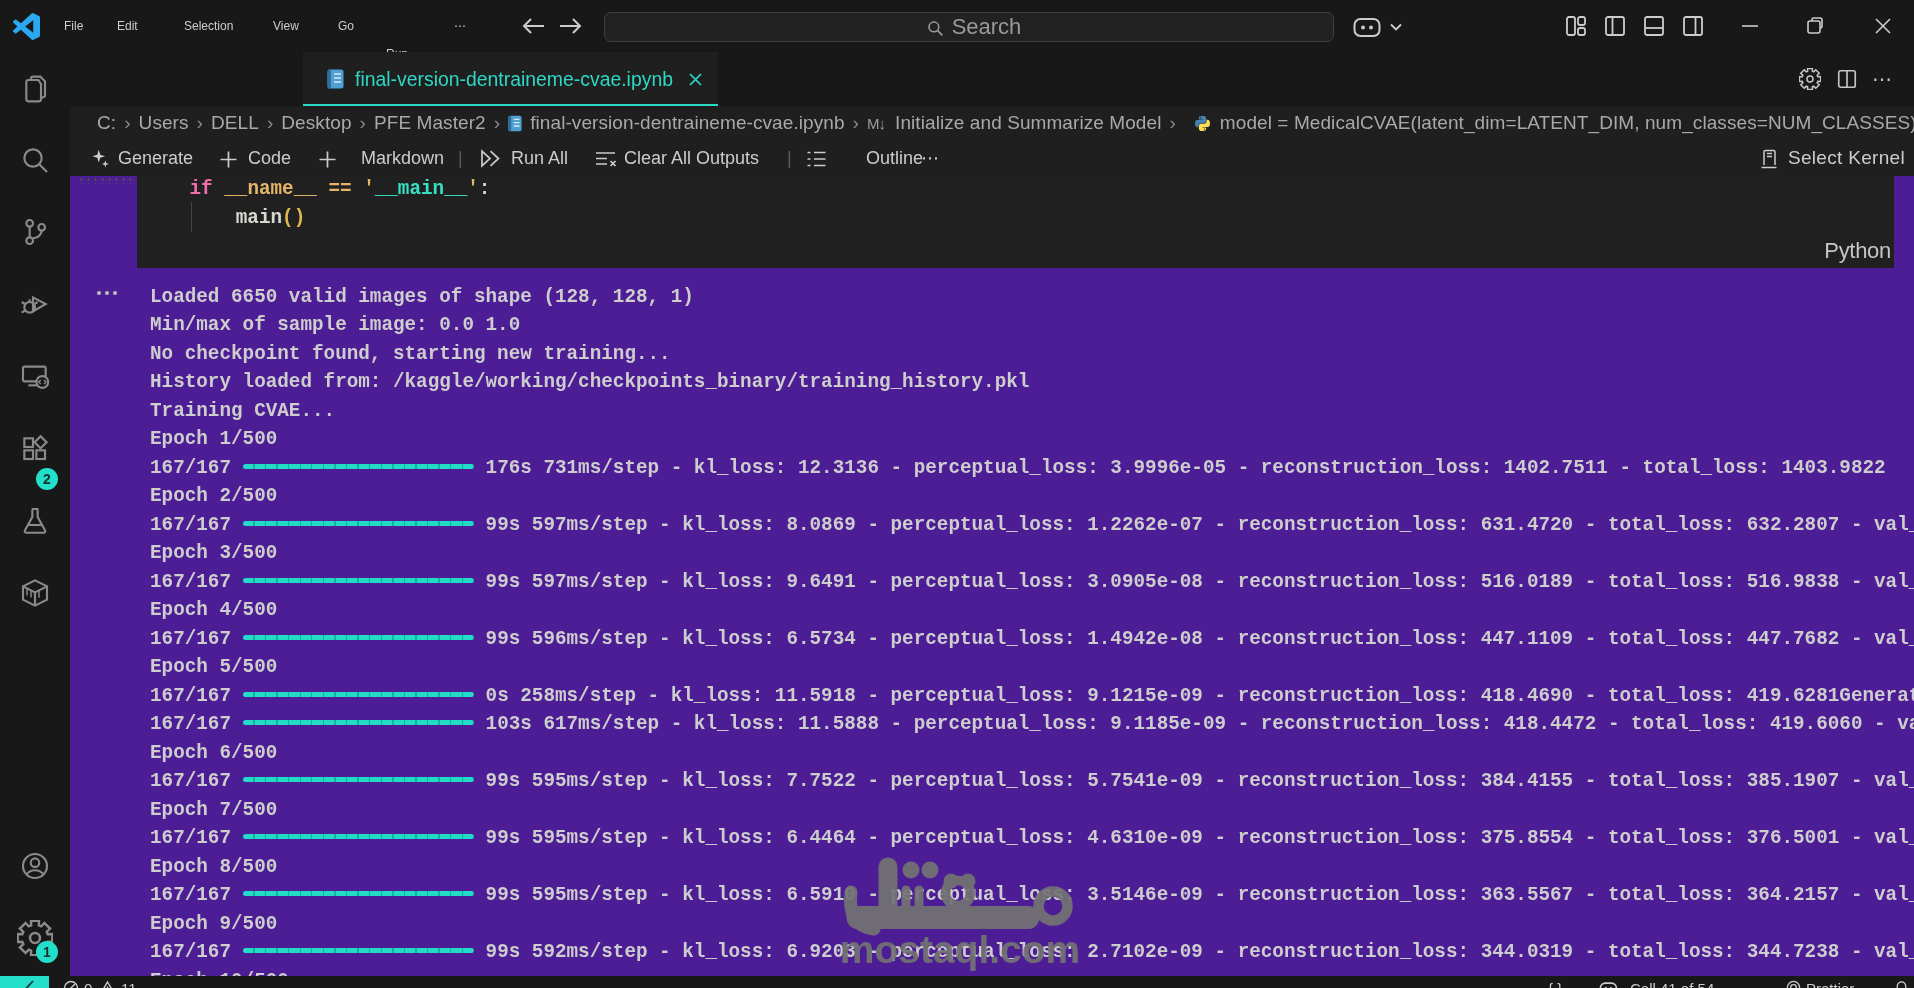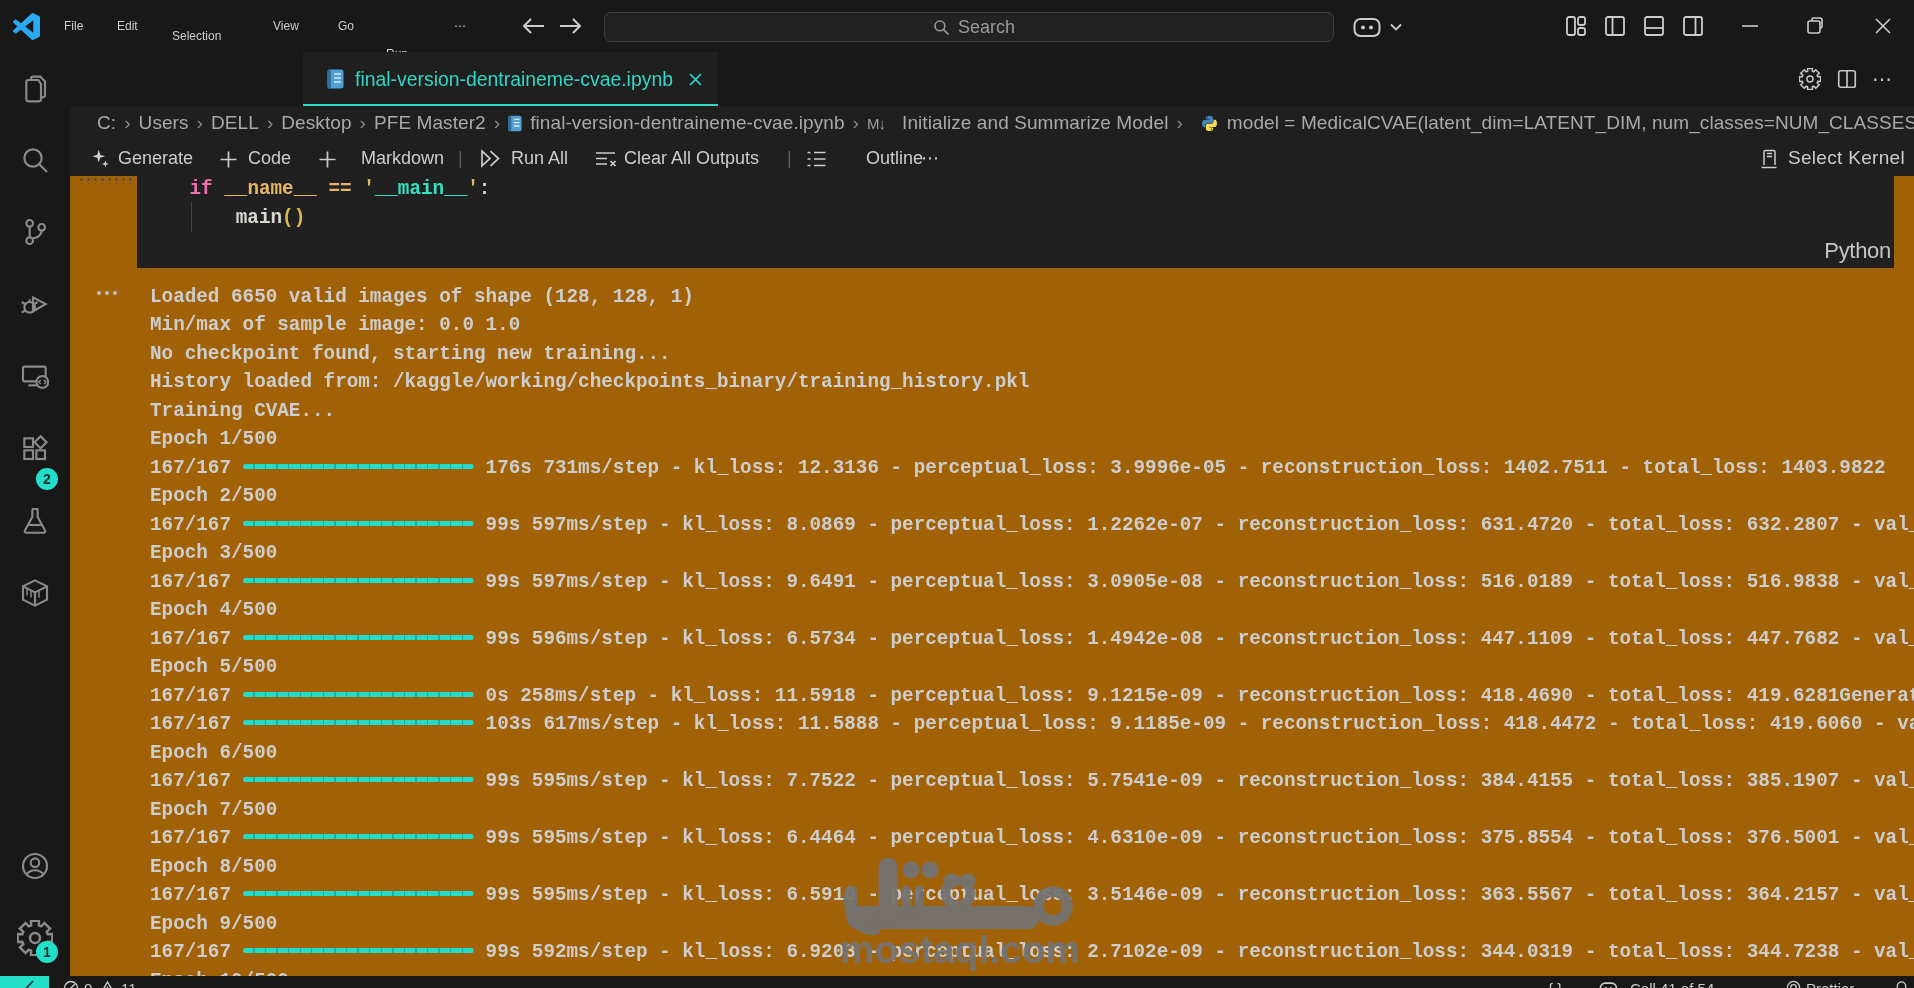--- a/index.html
+++ b/index.html
@@ -7,41 +7,41 @@
     font-family:"Liberation Sans", sans-serif; }
   .abs { position:absolute; }
   .sep { margin:0 8px; color:#8b8b8b; }
   #win { position:relative; width:1914px; height:988px; }
 
   
   #titlebar { position:absolute; left:0; top:0; width:1914px; height:52px; background:#181818; }
   .menu { position:absolute; top:0; height:52px; line-height:52px; color:#cecece; font-size:12px; }
   #searchbox { position:absolute; left:604px; top:12px; width:730px; height:30px; padding-left:10px;
     background:#222222; border:1px solid #3f3f3f; border-radius:7px; color:#9a9a9a;
-    font-size:18px; text-align:center; line-height:28px; }
+    font-size:22px; text-align:center; line-height:28px; }
 
   
   #tabstrip { position:absolute; left:70px; top:52px; width:1844px; height:54px; background:#181818; }
   .tab { position:absolute; top:0; height:54px; }
   #tab1 { left:0; width:232px; background:#181818; border-right:1px solid #252525; }
   #tab2 { left:233px; width:415px; background:#1f1f1f; }
   #tab2underline { position:absolute; left:0; bottom:0; width:100%; height:2.5px; background:#2bd9c5; }
   .tabtext { position:absolute; top:0; height:54px; line-height:54px; font-size:19.4px; }
 
   
   #activitybar { position:absolute; left:0; top:52px; width:70px; height:924px; background:#181818; }
 
   
   #crumbs { position:absolute; left:70px; top:106px; width:1844px; height:34px; background:#1f1f1f;
     color:#a9a9a9; font-size:19px; letter-spacing:0.08px; line-height:34px; white-space:nowrap; overflow:hidden; }
   #toolbar { position:absolute; left:70px; top:140px; width:1844px; height:36px; background:#1f1f1f;
     color:#cccccc; font-size:18px; line-height:36px; white-space:nowrap; }
 
   
-  #notebook { position:absolute; left:70px; top:176px; width:1844px; height:800px; background:#a16207; }
+  #notebook { position:absolute; left:70px; top:176px; width:1844px; height:800px; background:#4c1d95; }
   #cell { position:absolute; left:67px; top:0; width:1757px; height:92px; background:#202020; }
   #codepre { position:absolute; left:52.5px; top:-1px; font-family:"Liberation Mono", monospace;
     font-size:19.3px; line-height:28.5px; white-space:pre; font-weight:600; }
   #pylabel { position:absolute; right:3px; bottom:4px; color:#c5c5c5; font-size:22px; letter-spacing:-0.3px; }
   #outpre { position:absolute; left:80px; top:106.5px; width:1764px; font-family:"Liberation Mono", monospace;
     font-size:19.3px; line-height:28.5px; white-space:pre; color:#cdcdcd; overflow:hidden; font-weight:600; }
   .bar { display:inline-block; width:20ch; height:5px; vertical-align:4px; border-radius:2.5px;
     background:repeating-linear-gradient(90deg,#22dcc8 0px,#22dcc8 10.2px,#19af9f 10.2px,#19af9f 11.58px); }
   .k1 { color:#f06eaa; }  
   .k2 { color:#e5b567; }  
@@ -60,21 +60,21 @@
 </head>
 <body>
 <div id="win">
 
   <div id="titlebar">
     <svg class="abs" style="left:13px; top:13px;" width="27" height="27" viewBox="0 0 100 100">
       <path fill="#2aa8f2" d="M96.5 10.7 75.9.8a6.2 6.2 0 0 0-7.1 1.2L29.4 38 12.2 25a4.1 4.1 0 0 0-5.3.2L1.4 30.2a4.2 4.2 0 0 0 0 6.2L16.3 50 1.4 63.6a4.2 4.2 0 0 0 0 6.2l5.5 5a4.1 4.1 0 0 0 5.3.2l17.2-13 39.4 36a6.2 6.2 0 0 0 7.1 1.2l20.6-9.9a6.2 6.2 0 0 0 3.5-5.6V16.3a6.2 6.2 0 0 0-3.5-5.6ZM75 72.7 45.1 50 75 27.3Z"></path>
     </svg>
     <div class="menu" style="left:64px;">File</div>
     <div class="menu" style="left:117px;">Edit</div>
-    <div class="menu" style="left:172px;margin-top:10px;">Selection</div>
+    <div class="menu" style="left:184px;">Selection</div>
     <div class="menu" style="left:273px;">View</div>
     <div class="menu" style="left:338px;text-align:center;">Go</div>
     <div class="menu" style="left:386px;margin-top:28px;">Run</div>
     <div class="menu" style="left:454px;">⋯</div>
 
     <svg class="abs" style="left:520px; top:15px;" width="26" height="22" viewBox="0 0 26 22" fill="none" stroke="#cccccc" stroke-width="2">
       <path d="M24 11 H4 M11 4 L4 11 L11 18"></path>
     </svg>
     <svg class="abs" style="left:558px; top:15px;" width="26" height="22" viewBox="0 0 26 22" fill="none" stroke="#cccccc" stroke-width="2">
       <path d="M2 11 H22 M15 4 L22 11 L15 18"></path>
@@ -201,21 +201,21 @@
       <circle cx="8" cy="8" r="2.2"></circle>
       <path d="M6.22 0.3 L9.78 0.3 L9.72 2.36 L10.77 2.79 L12.19 1.3 L14.7 3.81 L13.21 5.23 L13.64 6.28 L15.7 6.22 L15.7 9.78 L13.64 9.72 L13.21 10.77 L14.7 12.19 L12.19 14.7 L10.77 13.21 L9.72 13.64 L9.78 15.7 L6.22 15.7 L6.28 13.64 L5.23 13.21 L3.81 14.7 L1.3 12.19 L2.79 10.77 L2.36 9.72 L0.3 9.78 L0.3 6.22 L2.36 6.28 L2.79 5.23 L1.3 3.81 L3.81 1.3 L5.23 2.79 L6.28 2.36 Z"></path>
     </svg>
     <div class="abs" style="left:36px; top:889px; width:22px; height:22px; border-radius:11px; background:#23dfc9; color:#11322e; font-size:14px; font-weight:bold; text-align:center; line-height:22px;">1</div>
   </div>
 
   <div id="crumbs"><span style="margin-left:27px;">C:</span><span class="sep">›</span>Users<span class="sep">›</span>DELL<span class="sep">›</span>Desktop<span class="sep">›</span>PFE Master2<span class="sep">›</span><svg style="vertical-align:-3px; margin-right:8px;" width="14" height="17" viewBox="0 0 17 20">
         <rect x="0.5" y="0.5" width="16" height="19" rx="2.5" fill="#4f9fd2"></rect>
         <rect x="0.5" y="0.5" width="3.4" height="19" rx="1.6" fill="#2d6e9c"></rect>
         <path d="M7 5 h7 M7 9 h7 M7 13 h7" stroke="#dbeaf5" stroke-width="1.6"></path>
-      </svg>final-version-dentraineme-cvae.ipynb<span class="sep">›</span><span style="font-size:15px; letter-spacing:-1px; color:#9d9d9d;">M↓</span><span style="margin-left:17px;">Initialize and Summarize Model</span><span class="sep">›</span><svg style="vertical-align:-3px; margin-left:10px; margin-right:9px;" width="17" height="17" viewBox="0 0 32 32">
+      </svg>final-version-dentraineme-cvae.ipynb<span class="sep">›</span><span style="font-size:15px; letter-spacing:-1px; color:#9d9d9d;">M↓</span><span style="margin-left:10px;">Initialize and Summarize Model</span><span class="sep">›</span><svg style="vertical-align:-3px; margin-left:10px; margin-right:9px;" width="17" height="17" viewBox="0 0 32 32">
         <path fill="#4584b6" d="M15.9 2c-7.1 0-6.7 3.1-6.7 3.1v3.2h6.8v1H6.5S2 8.8 2 16c0 7.2 4 6.9 4 6.9h2.4v-3.3s-.1-4 3.9-4h6.7s3.8.1 3.8-3.7V5.7S23.4 2 15.9 2zm-3.7 2.1a1.2 1.2 0 1 1 0 2.4 1.2 1.2 0 0 1 0-2.4z"></path>
         <path fill="#ffde57" d="M16.1 30c7.1 0 6.7-3.1 6.7-3.1v-3.2H16v-1h9.5S30 23.2 30 16c0-7.2-4-6.9-4-6.9h-2.4v3.3s.1 4-3.9 4H13s-3.8-.1-3.8 3.7v6.2S8.6 30 16.1 30zm3.7-2.1a1.2 1.2 0 1 1 0-2.4 1.2 1.2 0 0 1 0 2.4z"></path>
       </svg>model = MedicalCVAE(latent_dim=LATENT_DIM, num_classes=NUM_CLASSES)</div>
 
   <div id="toolbar">
     <svg class="abs" style="left:20px; top:8px;" width="21" height="21" viewBox="0 0 24 24" fill="#cccccc">
       <path d="M10 2 l1.7 5.6 L17.3 9.3 l-5.6 1.7 L10 16.6 l-1.7-5.6 L2.7 9.3 l5.6-1.7z"></path>
       <path d="M17.5 14 l1 3.2 3.2 1 -3.2 1 -1 3.2 -1-3.2 -3.2-1 3.2-1z"></path>
     </svg>
     <span class="abs" style="left:48px;">Generate</span>

